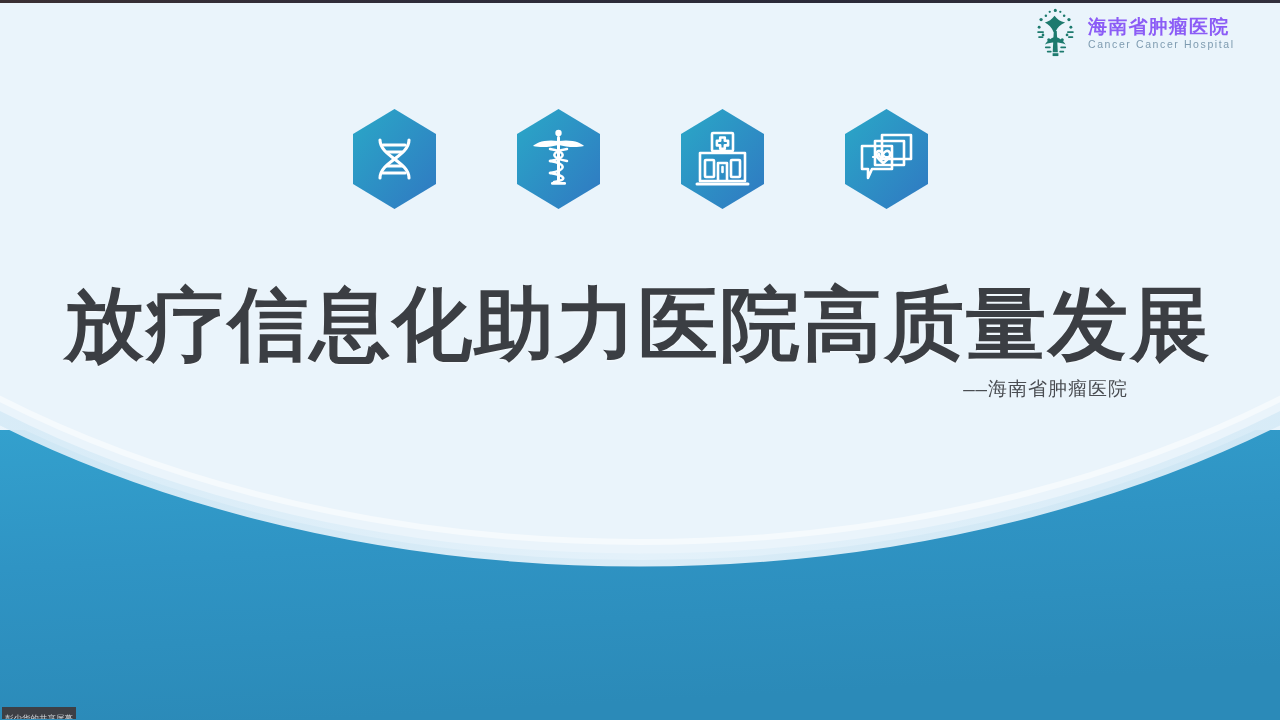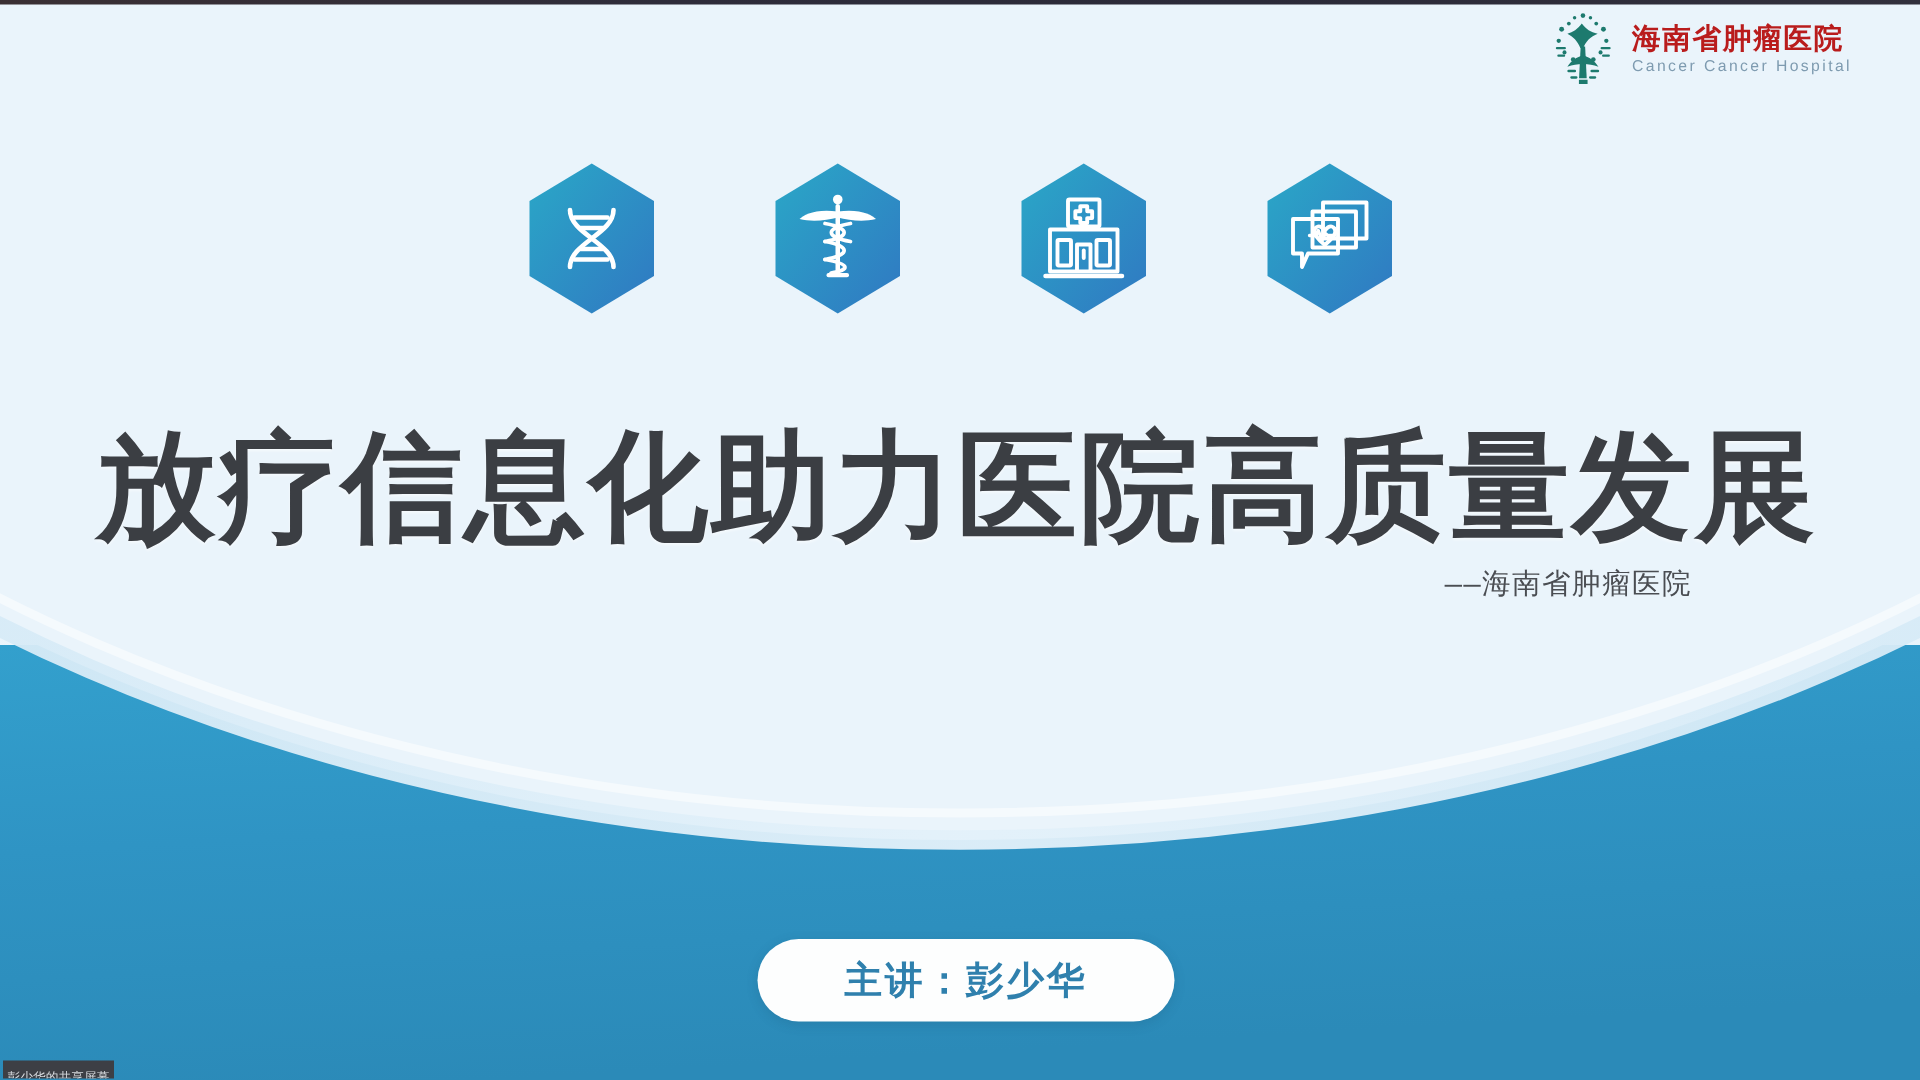--- a/index.html
+++ b/index.html
@@ -57,21 +57,21 @@
 
   
   .logo{
     position:absolute;left:1032px;top:8px;
     display:flex;align-items:center;gap:9px;
     z-index:25;
   }
   .logo-mark{width:47px;height:50px;flex:none;}
   .logo-text{display:flex;flex-direction:column;line-height:1;}
   .logo-cn{
-    font-size:19px;letter-spacing:1.2px;color:#b91c1c;font-weight:700;
+    font-size:19px;letter-spacing:1.2px;color:#8b5cf6;font-weight:700;
     font-family:"DejaVu Sans","Liberation Sans",sans-serif;
   }
   .logo-en{
     font-size:10.5px;letter-spacing:1.6px;color:#7e9bb0;margin-top:3px;
     font-family:"Liberation Sans",sans-serif;
   }
 
   
   .hex-row{
     position:absolute;left:350px;top:108px;
@@ -322,23 +322,20 @@
           <path d="M31 49 h4.2 l1.6 -3.4 l2.6 6.6 l2.2 -4.6 l1.6 1.4 h4.4" stroke-width="2.2"></path>
         </g>
       </svg>
     </div>
 
   </div>
 
   <div class="title">放疗信息化助力医院高质量发展</div>
   <div class="subtitle">——海南省肿瘤医院</div>
 
-  <div class="speaker-pill">
-    <span class="speaker-text">主讲：彭少华</span>
-  </div>
 
   <div class="share-tag">
     <span>彭少华的共享屏幕</span>
   </div>
 
   <div class="top-strip"></div>
 
 </div>
 
 </body></html>

